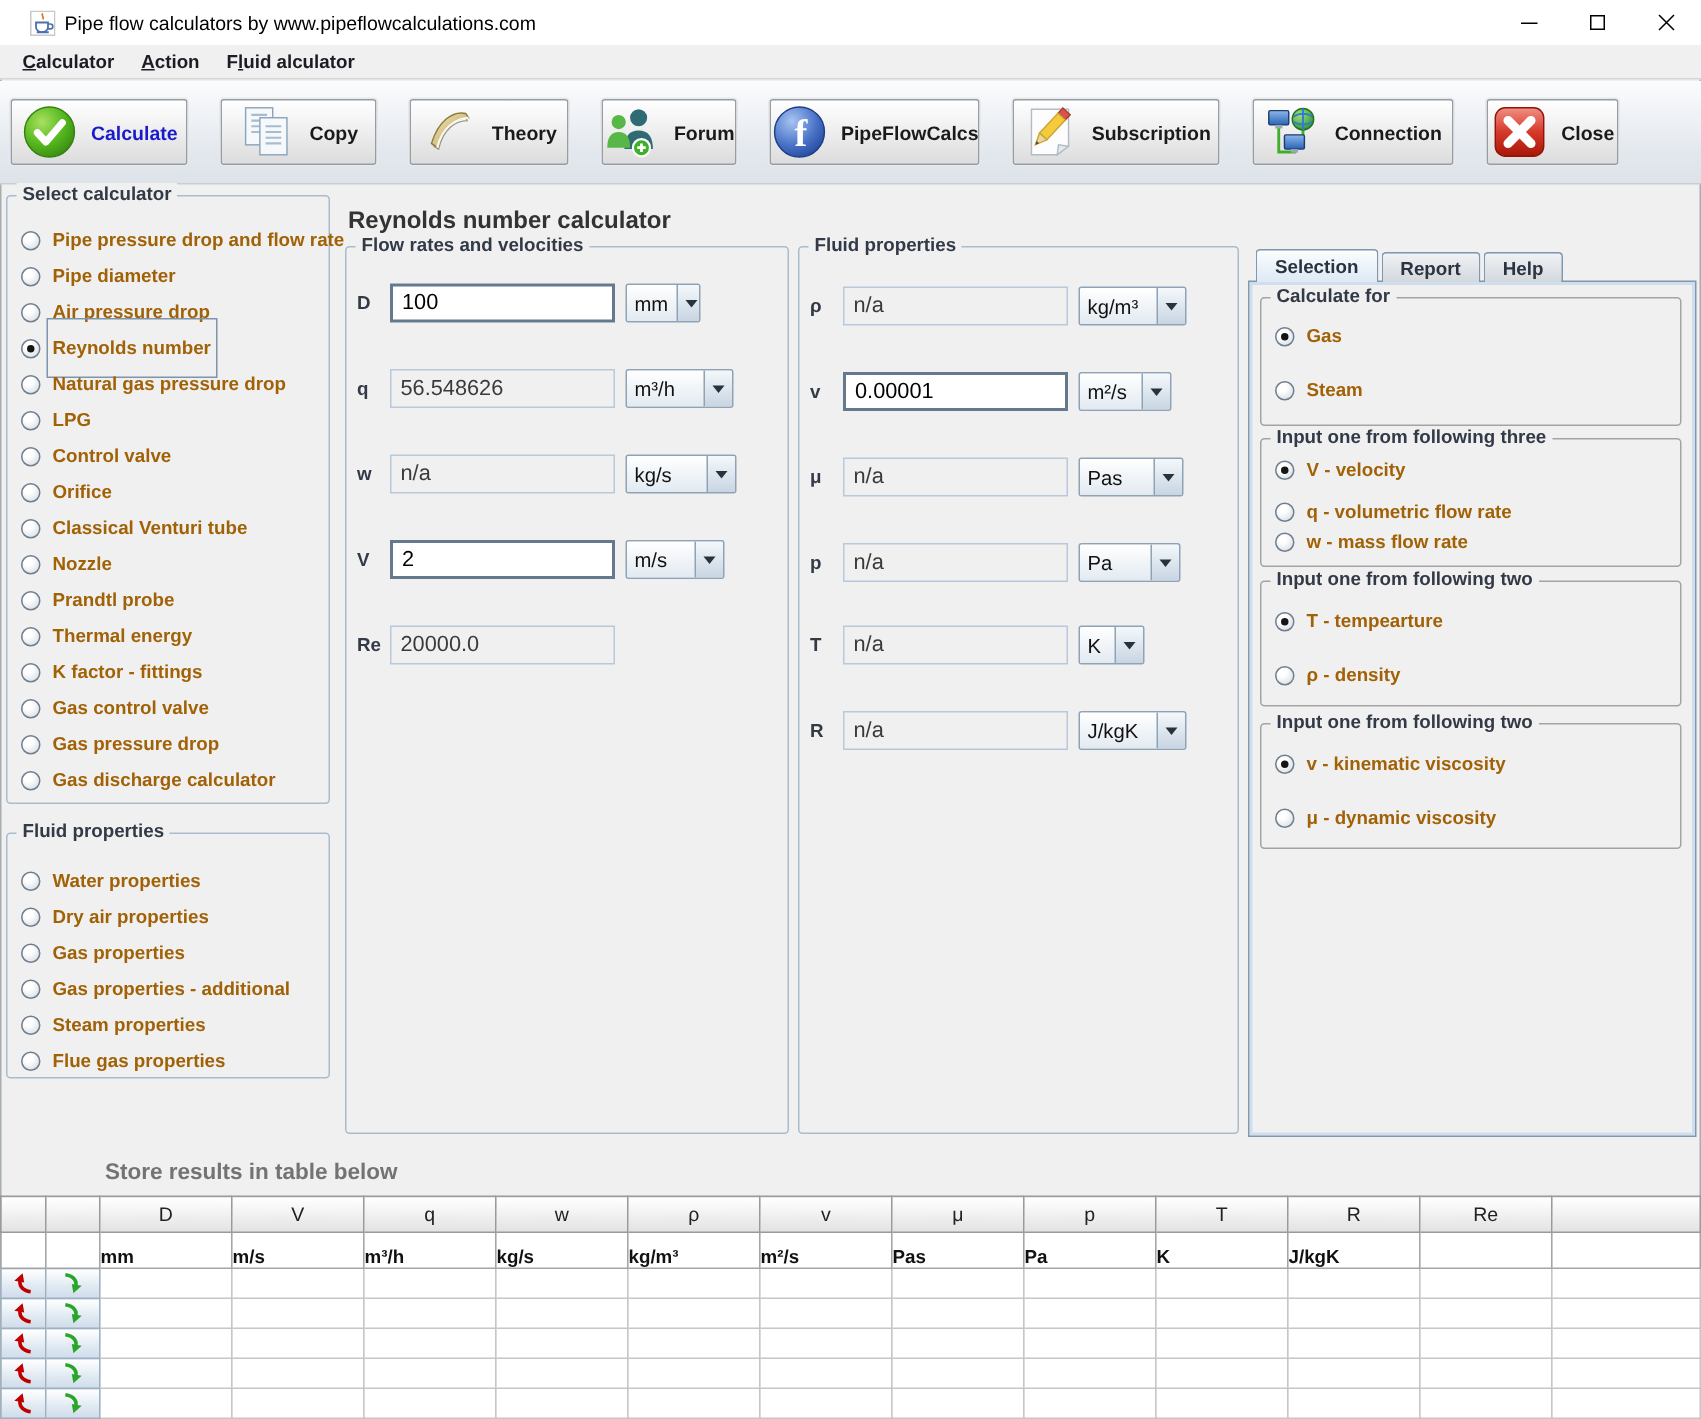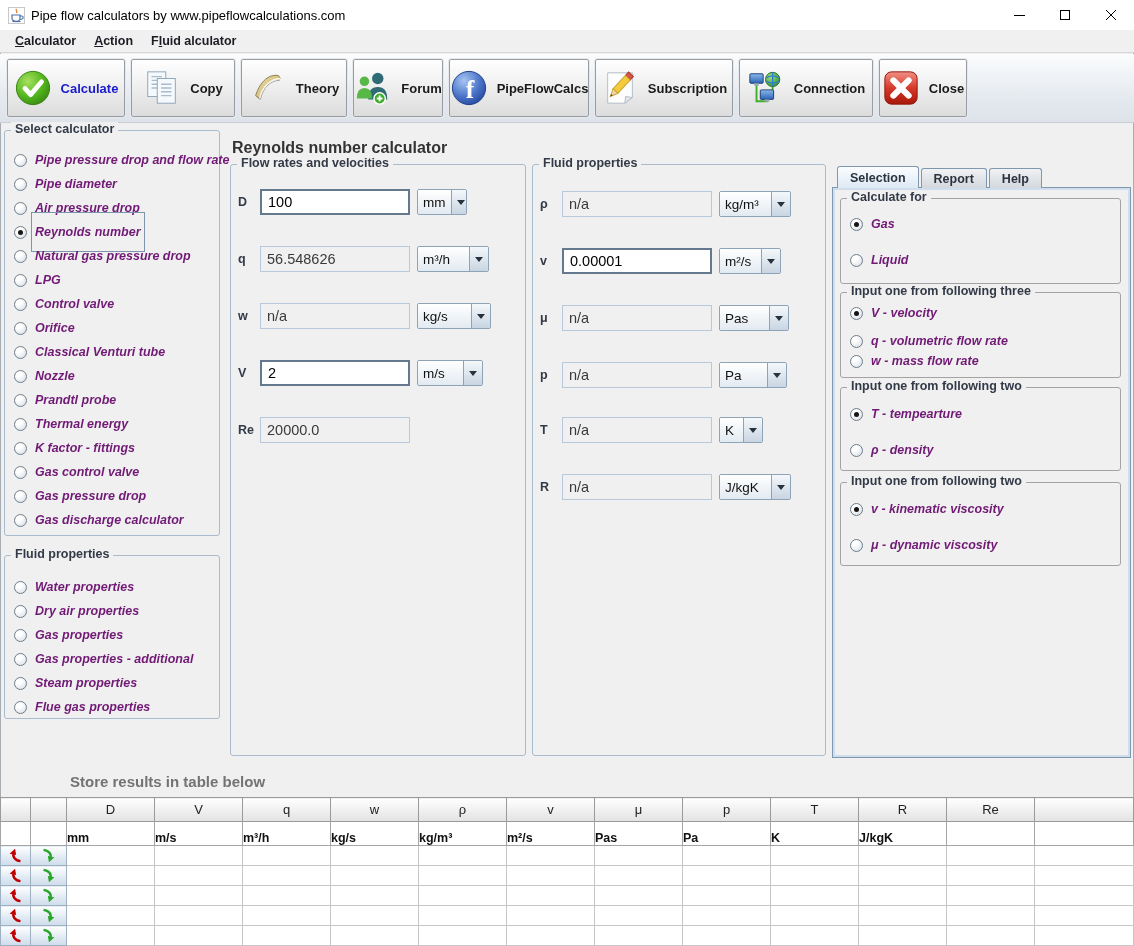--- a/index.html
+++ b/index.html
@@ -2,56 +2,56 @@
 <html><head>
 <meta charset="utf-8">
 <style>
   * { margin:0; padding:0; box-sizing:border-box; }
   html,body { width:1134px; height:946px; overflow:hidden; }
   body { font-family:"Liberation Sans", sans-serif; background:#f0f0f0; position:relative;
          box-shadow: inset 0 0 0 1px #a8adb2; }
 
   
   .titlebar { position:absolute; left:0; top:0; width:1134px; height:30px; background:#ffffff;
-              display:flex; align-items:center; padding-left:8px; }
+              display:flex; align-items:center; padding-left:20px; }
   .app-icon { width:17px; height:17px; display:inline-flex; margin-right:6px; }
   .title-text { font-size:13px; color:#000; }
   .win-controls { position:absolute; right:0; top:0; height:30px; display:flex; }
   .win-btn { width:46px; height:30px; display:flex; align-items:center; justify-content:center; cursor:default; }
   .min-glyph { width:11px; height:1px; background:#000; }
   .max-glyph { width:10px; height:10px; border:1px solid #000; }
 
   
   .menubar { position:absolute; left:0; top:30px; width:1134px; height:23px; background:#f0f0f0;
              border-bottom:1px solid #d6d6d6; display:flex; align-items:center; padding-left:6px; }
   .menu-item { font-size:12.5px; font-weight:bold; color:#1c1c24; padding:3px 9px; }
   .menu-item .u { text-decoration:underline; }
 
   
   .toolbar { position:absolute; left:0; top:54px; width:1134px; height:69px;
              background:linear-gradient(#fbfcfd,#e3e8ee 70%,#dde3e9); border-bottom:1px solid #c9ced4;
              display:flex; align-items:center; padding-left:7px; }
-  .tb { height:58px; border:1px solid #979da3; outline:1px solid #e6e9ec; border-radius:2px;
+  .tb { height:44px; border:1px solid #979da3; outline:1px solid #e6e9ec; border-radius:2px;
         background:linear-gradient(#ffffff,#ececec 55%,#dcdcdc);
-        display:flex; align-items:center; justify-content:center; gap:9px; margin-right:6px;
+        display:flex; align-items:center; justify-content:center; gap:9px; margin-right:22px;
         font-family:inherit; font-size:13px; font-weight:bold; color:#1a1a1a; padding:0 8px; cursor:default; }
   .tb .tb-ic { display:inline-flex; }
   .tb-cal .tb-label { color:#1a1acd; }
 
   
   .group { position:absolute; border:1px solid #a9bccd; border-radius:3px; }
   .gtitle { position:absolute; top:-9px; left:6px; background:#f0f0f0; padding:0 4px;
             font-size:12.5px; font-weight:bold; color:#333a47; white-space:nowrap; }
 
   
   .opt { display:flex; align-items:center; gap:8px; height:16px; }
   .radio { width:13px; height:13px; border-radius:50%; border:1px solid #6e7e8e; flex:none;
            background:radial-gradient(circle at 35% 30%, #ffffff 25%, #d2d9df); position:relative; }
   .radio.selected::after { content:""; position:absolute; inset:3px; border-radius:50%; background:#151515; }
-  .opt-label { font-size:12.5px; font-weight:bold; color:#701a75; white-space:nowrap;font-style:italic; }
+  .opt-label { font-size:12.5px; font-weight:bold; color:#a16207; white-space:nowrap; }
   .opt-label.focused { border:1px solid #7c95ad; padding:12px 3px; margin-left:-4px; }
 
   
   .side-group-items { padding:21px 0 0 9px; }
   .side-group-items .opt { margin-bottom:8px; }
   .side-group-items-2 { padding:23px 0 0 9px; }
   .side-group-items-2 .opt { margin-bottom:8px; }
 
   
   .main-heading { position:absolute; left:232px; top:139px; font-size:16px; font-weight:bold; color:#333; }
@@ -490,21 +490,21 @@
   </div>
   <div class="tabcontent">
     <div class="pgroup" style="top:10px; height:86px;">
       <span class="gtitle">Calculate for</span>
       <div class="opt" style="top:17px">
           <span class="radio selected"></span>
           <span class="opt-label">Gas</span>
         </div>
       <div class="opt" style="top:53px">
           <span class="radio"></span>
-          <span class="opt-label">Liquid</span>
+          <span class="opt-label">Steam</span>
         </div>
     </div>
     <div class="pgroup" style="top:104px; height:86px;">
       <span class="gtitle">Input one from following three</span>
       <div class="opt" style="top:12px">
           <span class="radio selected"></span>
           <span class="opt-label">V - velocity</span>
         </div>
       <div class="opt" style="top:40px">
           <span class="radio"></span>

